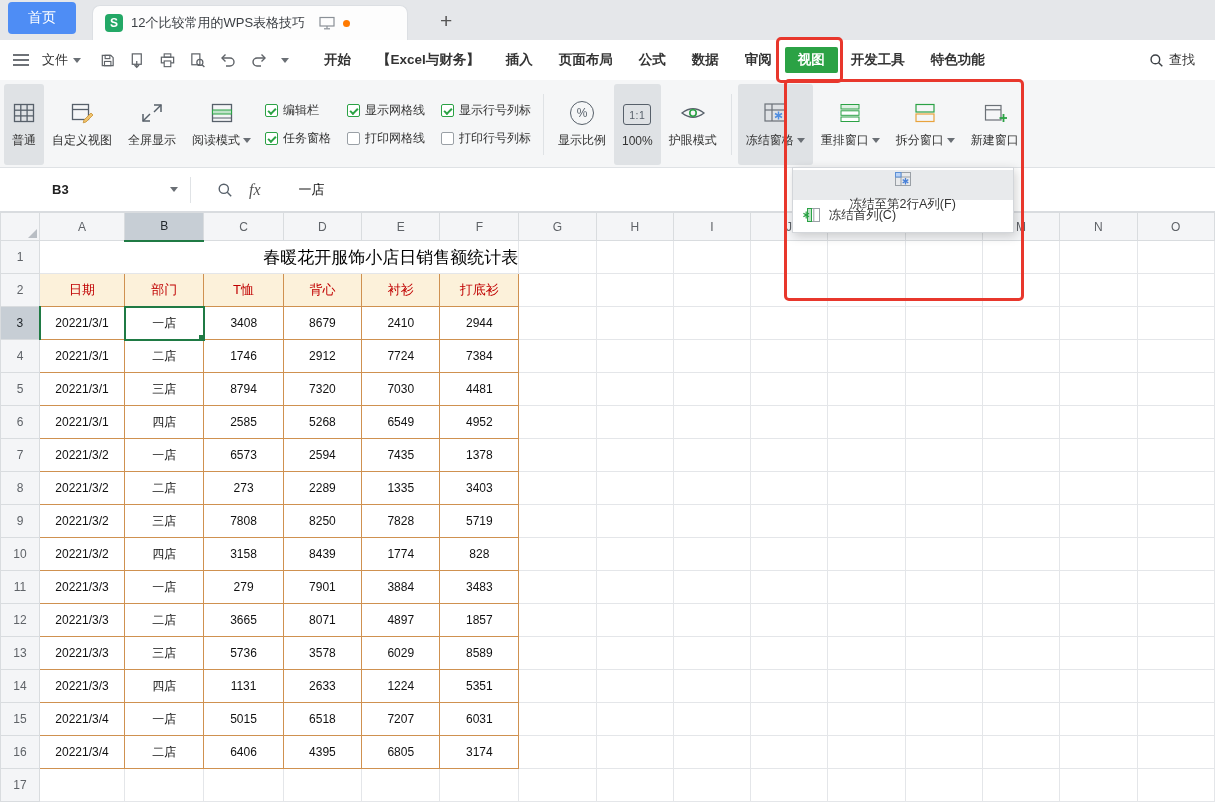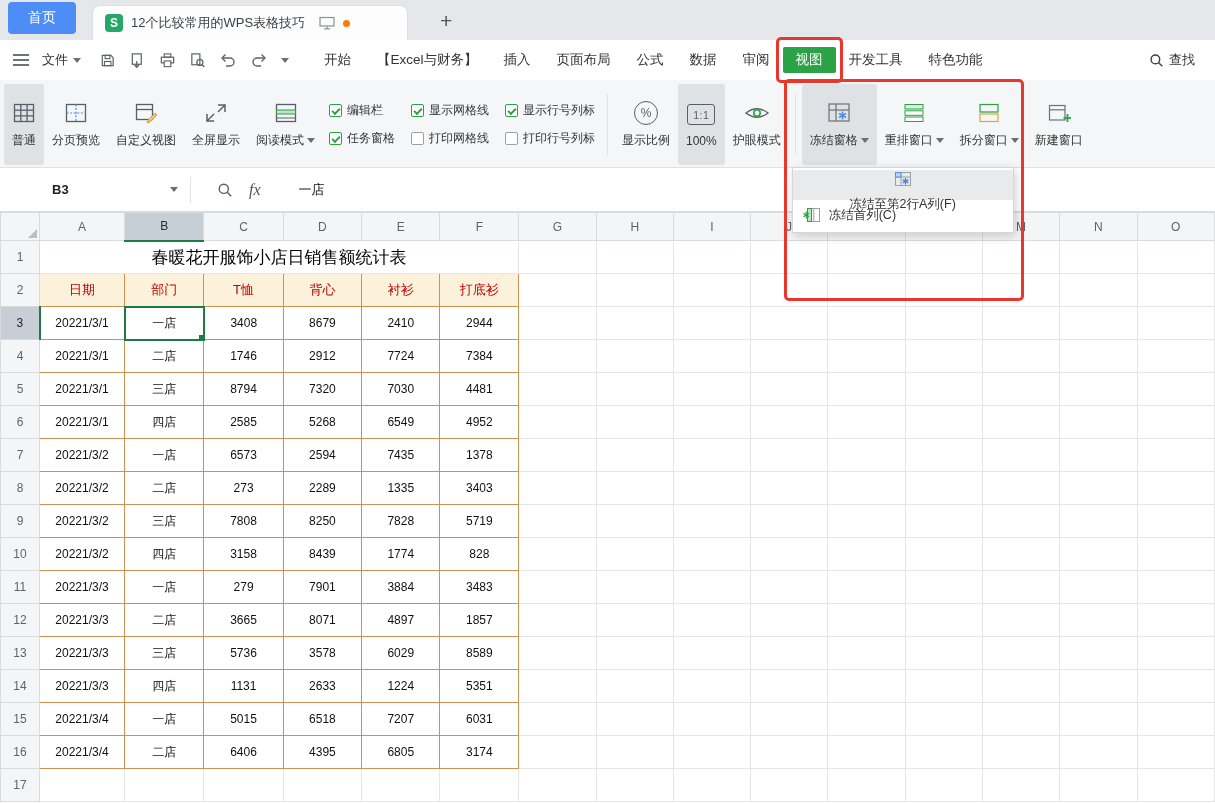--- a/index.html
+++ b/index.html
@@ -23,21 +23,21 @@
   
   .menubar{position:absolute;left:0;top:40px;right:0;height:40px;background:#fff;display:flex;align-items:center;
     padding:0 12px;box-sizing:border-box;}
   .hamb{flex:none;margin-right:10px;}
   .file-menu{display:flex;align-items:center;gap:5px;font-size:13px;color:#333;padding:4px 2px;}
   .caret{display:inline-block;width:0;height:0;border-left:4px solid transparent;border-right:4px solid transparent;
     border-top:5px solid #6a6f75;}
   .qicons{display:flex;align-items:center;gap:13px;margin-left:16px;}
   .qi{display:block;}
   .flip{transform:scaleX(-1);}
-  #menu-items{display:flex;align-items:center;margin-left:22px;}
+  #menu-items{display:flex;align-items:center;margin-left:22px;font-weight:bold;}
   .menu-item{padding:8px 13px;font-size:13.5px;color:#333;white-space:nowrap;border-radius:2px;}
   .menu-item.active{background:#2ba245;color:#fff;padding:4px 13px;}
   .search-box{margin-left:auto;display:flex;align-items:center;gap:5px;font-size:13px;color:#333;padding-right:8px;}
   
   .ribbon{position:absolute;left:0;top:80px;right:0;height:88px;background:#f5f6f7;border-bottom:1px solid #dfe2e5;
     display:flex;align-items:stretch;padding:4px 4px 2px;box-sizing:border-box;}
   .rbtn{display:flex;flex-direction:column;align-items:center;justify-content:center;gap:6px;
     padding:6px 8px;border-radius:3px;flex:none;}
   .rbtn.active{background:#dfe2e5;}
   .ric{height:26px;display:flex;align-items:center;justify-content:center;}
@@ -70,21 +70,21 @@
   #grid tr.hdr-row{height:28px;}
   #grid th,#grid td{padding:0;overflow:hidden;white-space:nowrap;font-weight:normal;}
   .corner,.ch,.rh{background:#f4f5f7;border:1px solid #d9dcdf;color:#5f6368;font-size:12px;text-align:center;}
   .ch.hl{background:#c7ced5;border-bottom:2px solid #1f7a44;color:#24292e;}
   .rh.hl{background:#c7ced5;border-right:2px solid #1f7a44;color:#24292e;}
   .corner{position:relative;}
   .tri{position:absolute;right:2px;bottom:2px;width:0;height:0;border-left:9px solid transparent;border-bottom:9px solid #b9bec4;}
   .ec{border:1px solid #e4e6e9;background:#fff;}
   .dc{border:1px solid #cf9150;background:#fff;font-size:12px;text-align:center;color:#111;}
   .hc{border:1px solid #cf9150;background:#fcf1da;font-size:13px;font-weight:bold;text-align:center;color:#c00000;}
-  .ttl{border:1px solid #e4e6e9;font-size:17px;font-weight:bold;text-align:center;color:#000;background:#fff;}
+  .ttl{border:1px solid #e4e6e9;font-size:17px;font-weight:bold;text-align:right;color:#000;background:#fff;}
   .dc.sel{border:2px solid #1f7a44;position:relative;}
   .handle{position:absolute;right:-1px;bottom:-1px;width:5px;height:5px;background:#1f7a44;}
   
   .dropdown{position:absolute;width:222px;background:#fff;border:1px solid #d3d6da;z-index:50;
     box-shadow:2px 3px 10px rgba(0,0,0,.18);padding:2px 0;box-sizing:border-box;}
   .ditem{height:30px;display:flex;align-items:center;gap:8px;padding:0 10px;font-size:12.5px;color:#333;white-space:nowrap;}
   .ditem.hl{background:#e8eaec;flex-direction:column;}
   .dic{flex:none;display:block;}
   
   .annot{position:absolute;border:3px solid #e8372c;border-radius:5px;z-index:60;pointer-events:none;box-sizing:border-box;}
@@ -183,32 +183,20 @@
             <line x1="2.5" y1="8.2" x2="21.5" y2="8.2"></line>
       <line x1="2.5" y1="13.9" x2="21.5" y2="13.9"></line>
             <line x1="8.8" y1="2.5" x2="8.8" y2="19.5"></line>
       <line x1="15.1" y1="2.5" x2="15.1" y2="19.5"></line>
           </g>
         </svg>
     </span>
     <span class="rlab">普通</span>
   </div>
 
-  <div class="rbtn">
-    <span class="ric">
-      <svg width="24" height="22" viewBox="0 0 24 22">
-          <g fill="none">
-      <rect x="2.5" y="2.5" width="19" height="17" stroke="#57606a" stroke-width="1.3"></rect>
-      <line x1="12" y1="2.5" x2="12" y2="19.5" stroke="#4f8de0" stroke-width="1.2" stroke-dasharray="2,1.6"></line>
-      <line x1="2.5" y1="11" x2="21.5" y2="11" stroke="#4f8de0" stroke-width="1.2" stroke-dasharray="2,1.6"></line>
-          </g>
-        </svg>
-    </span>
-    <span class="rlab">分页预览</span>
-  </div>
 
   <div class="rbtn">
     <span class="ric">
       <svg width="24" height="22" viewBox="0 0 24 22">
           <g fill="none" stroke="#57606a" stroke-width="1.3">
       <rect x="2.5" y="2.5" width="16" height="15"></rect>
             <line x1="2.5" y1="7.5" x2="18.5" y2="7.5"></line>
           </g>
       <path d="M14 18 L21 11 L23 13 L16 20 L13.2 20.8 Z" fill="#f0c36d" stroke="#c79134" stroke-width="0.8"></path>
         </svg>

